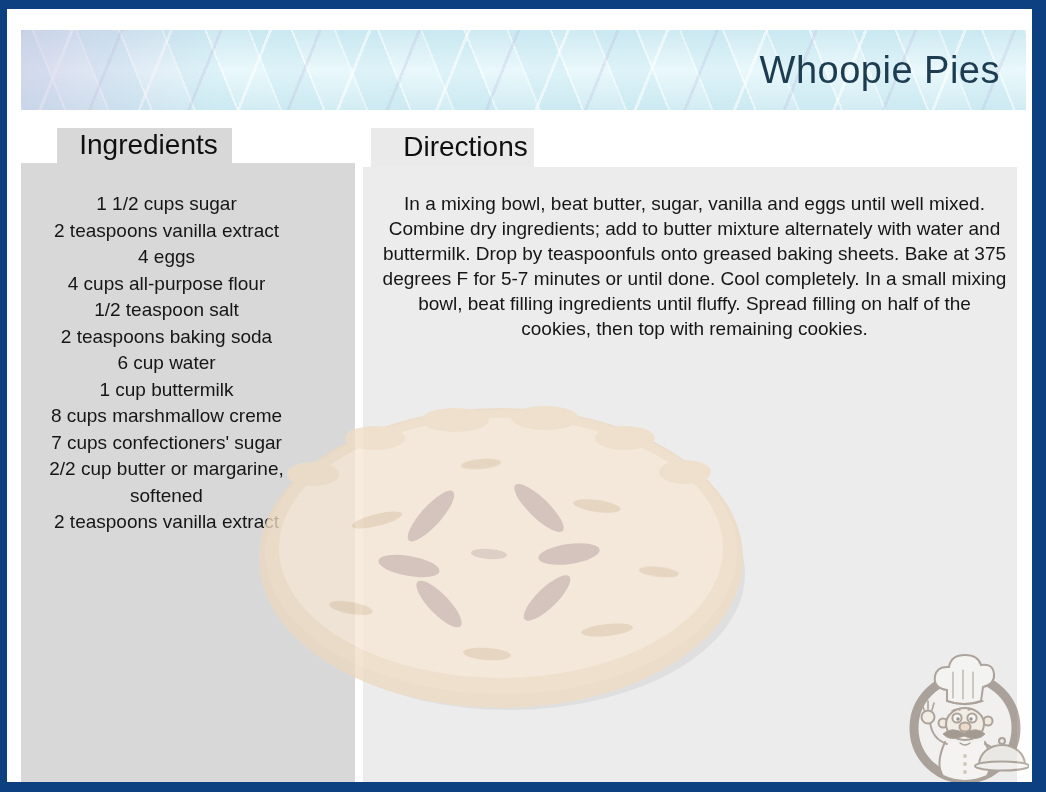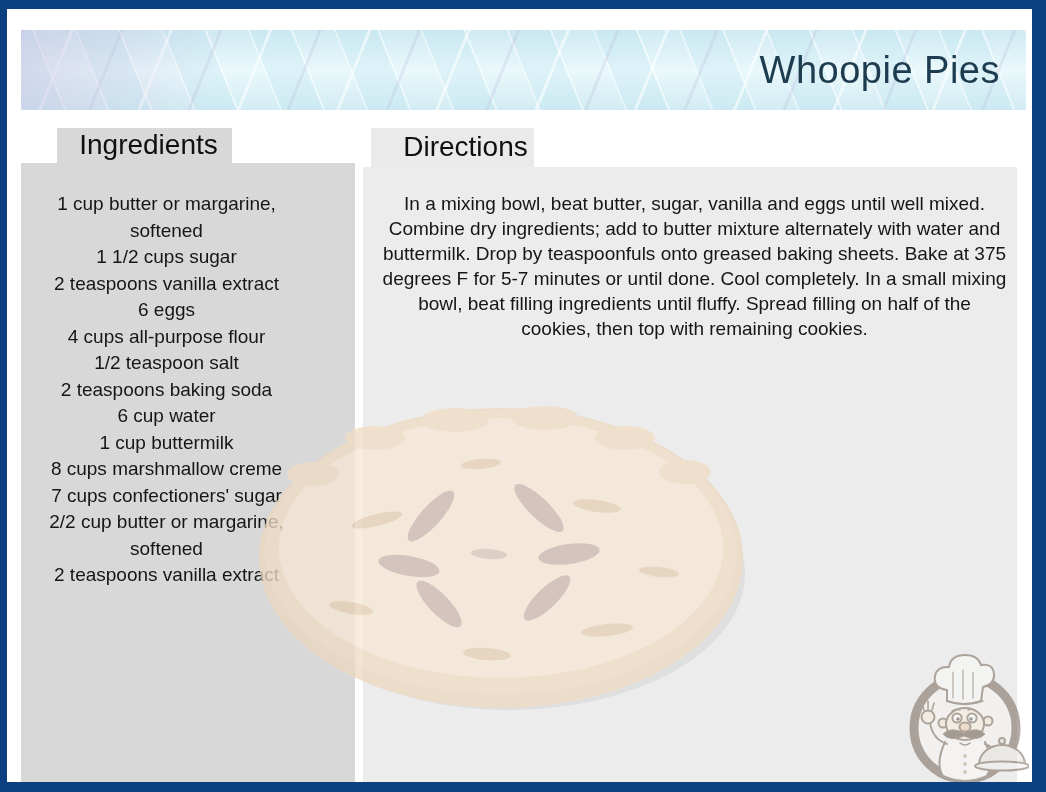--- a/index.html
+++ b/index.html
@@ -69,24 +69,23 @@
 
 <div class="page">
 
   <div class="header">
     <div class="title">Whoopie Pies</div>
   </div>
 
   <div class="heading-box ing-heading">Ingredients</div>
   <div class="left-panel">
     <div class="ingredients-list">
-        <div>1 cup butter or margarine, softened</div>
         <div>1 1/2 cups sugar</div>
         <div>2 teaspoons vanilla extract</div>
-        <div>6 eggs</div>
+        <div>4 eggs</div>
         <div>4 cups all-purpose flour</div>
         <div>1/2 teaspoon salt</div>
         <div>2 teaspoons baking soda</div>
         <div>6 cup water</div>
         <div>1 cup buttermilk</div>
         <div>8 cups marshmallow creme</div>
         <div>7 cups confectioners' sugar</div>
         <div>2/2 cup butter or margarine, softened</div>
         <div>2 teaspoons vanilla extract</div>
       </div>

